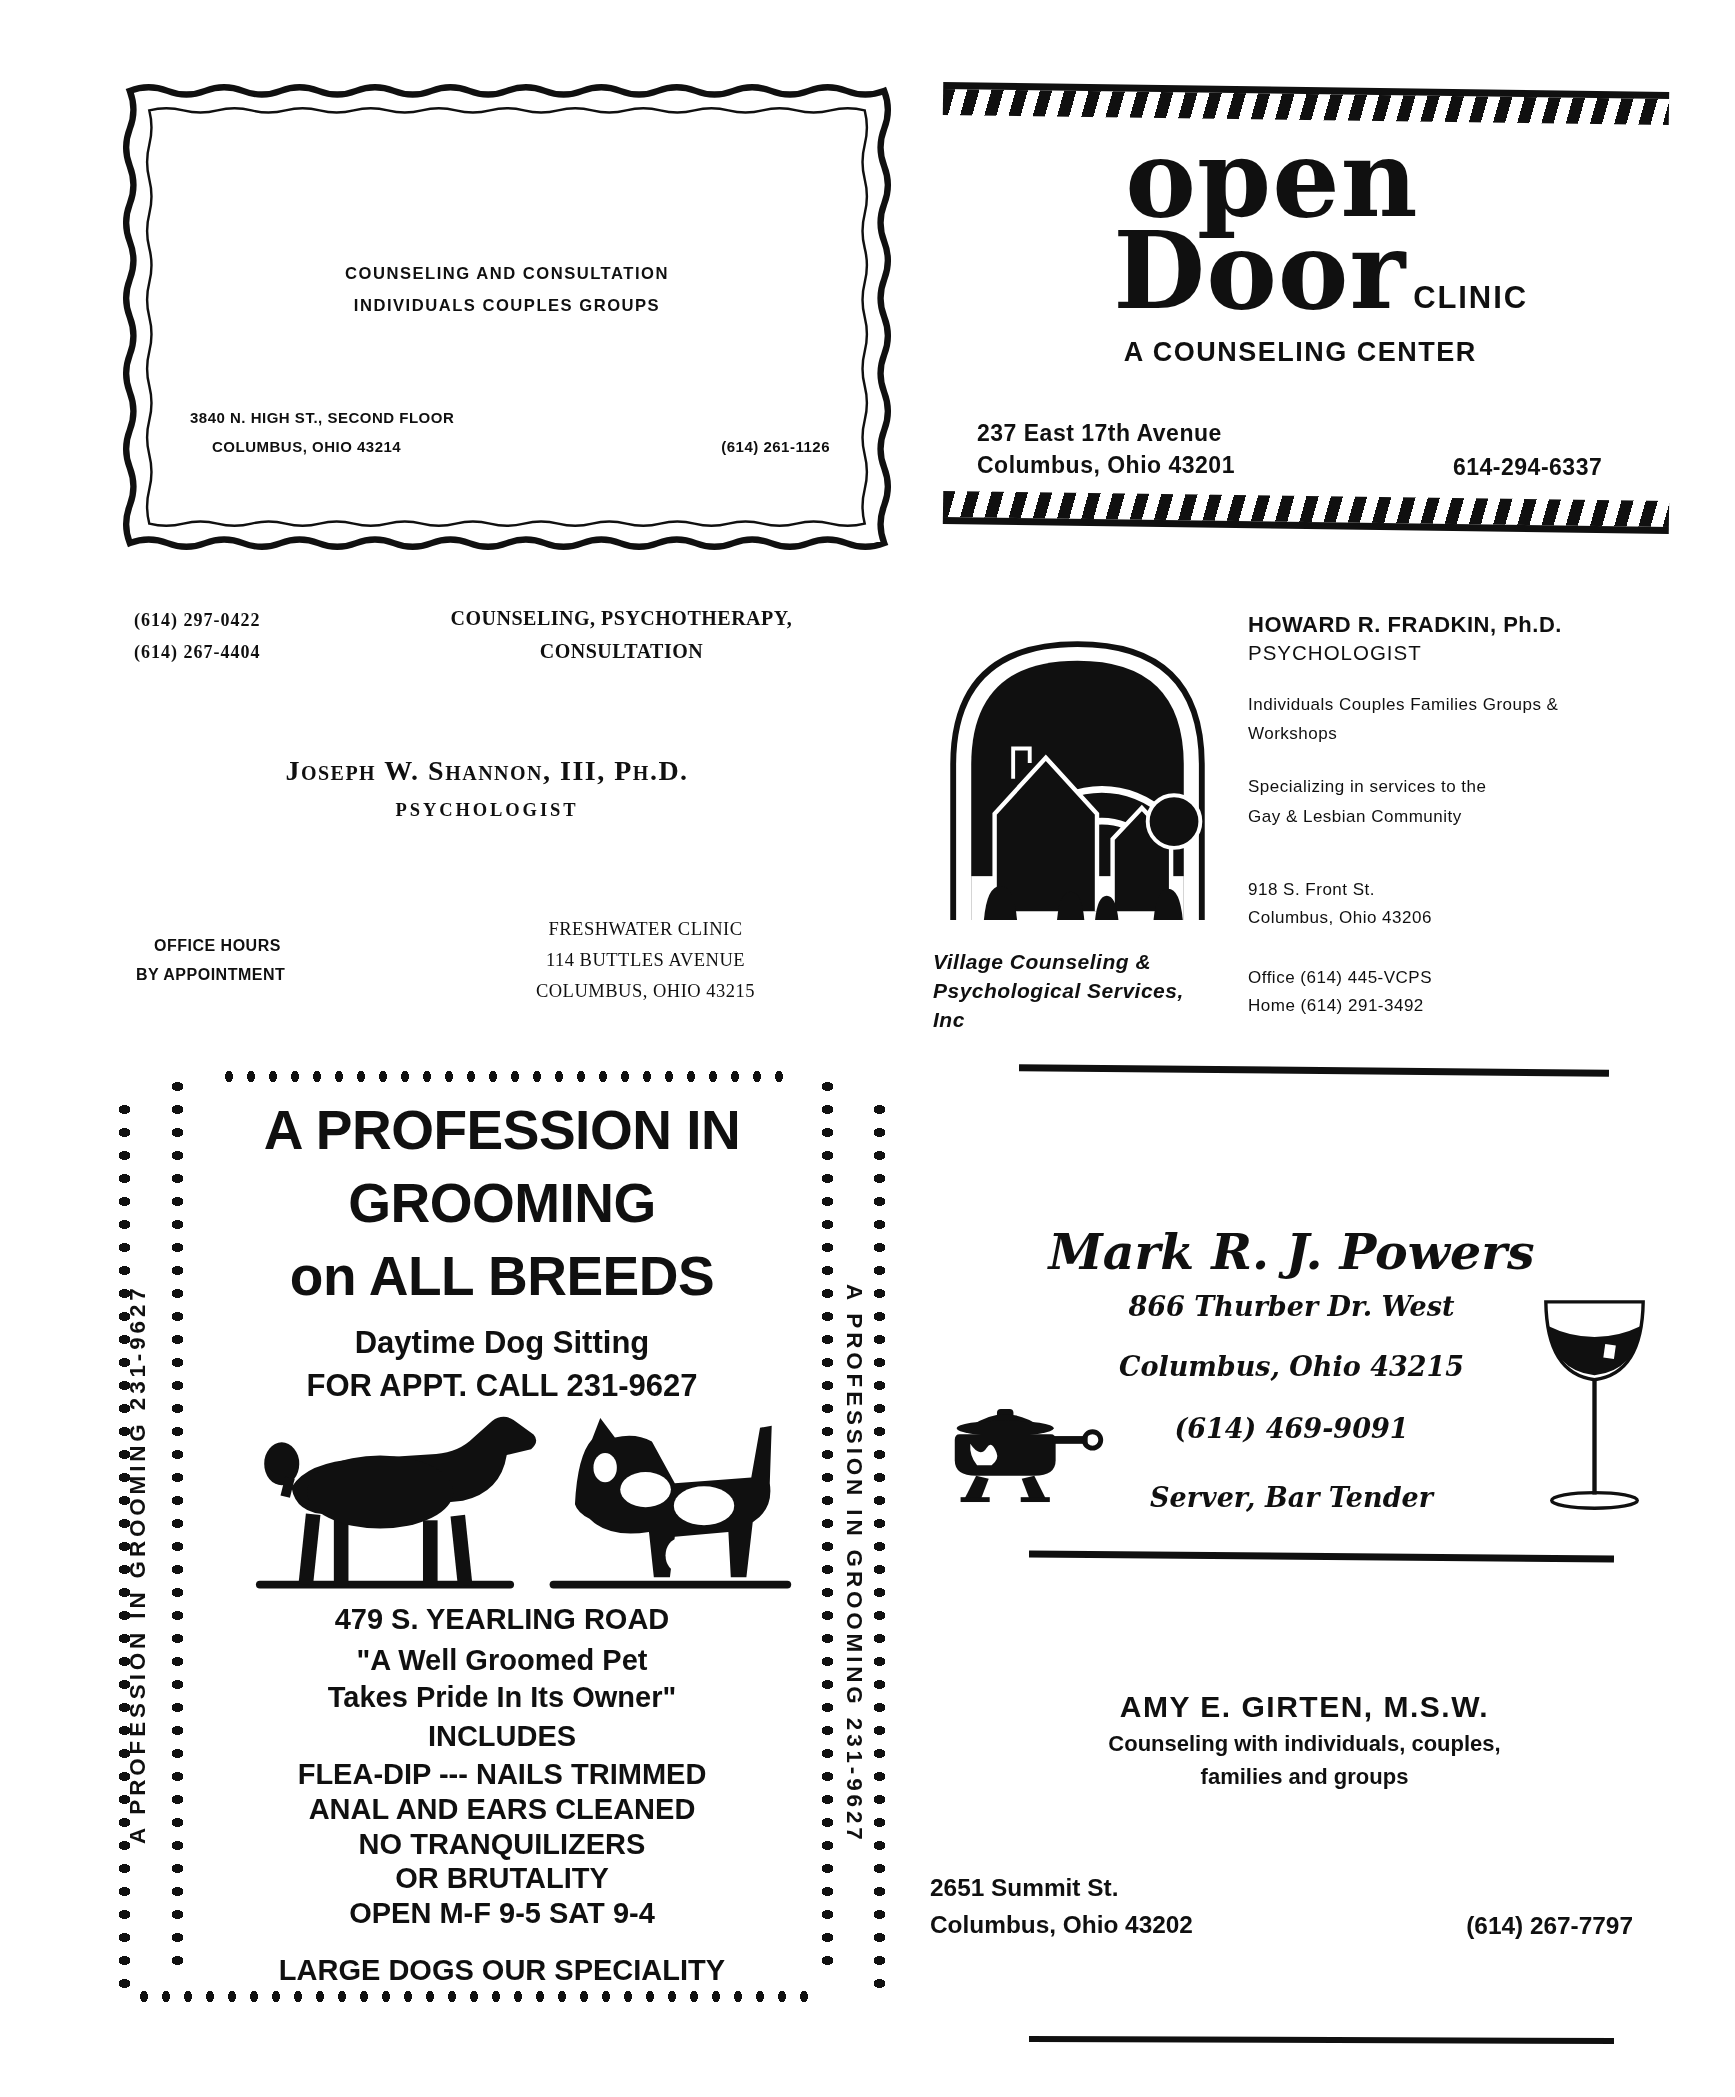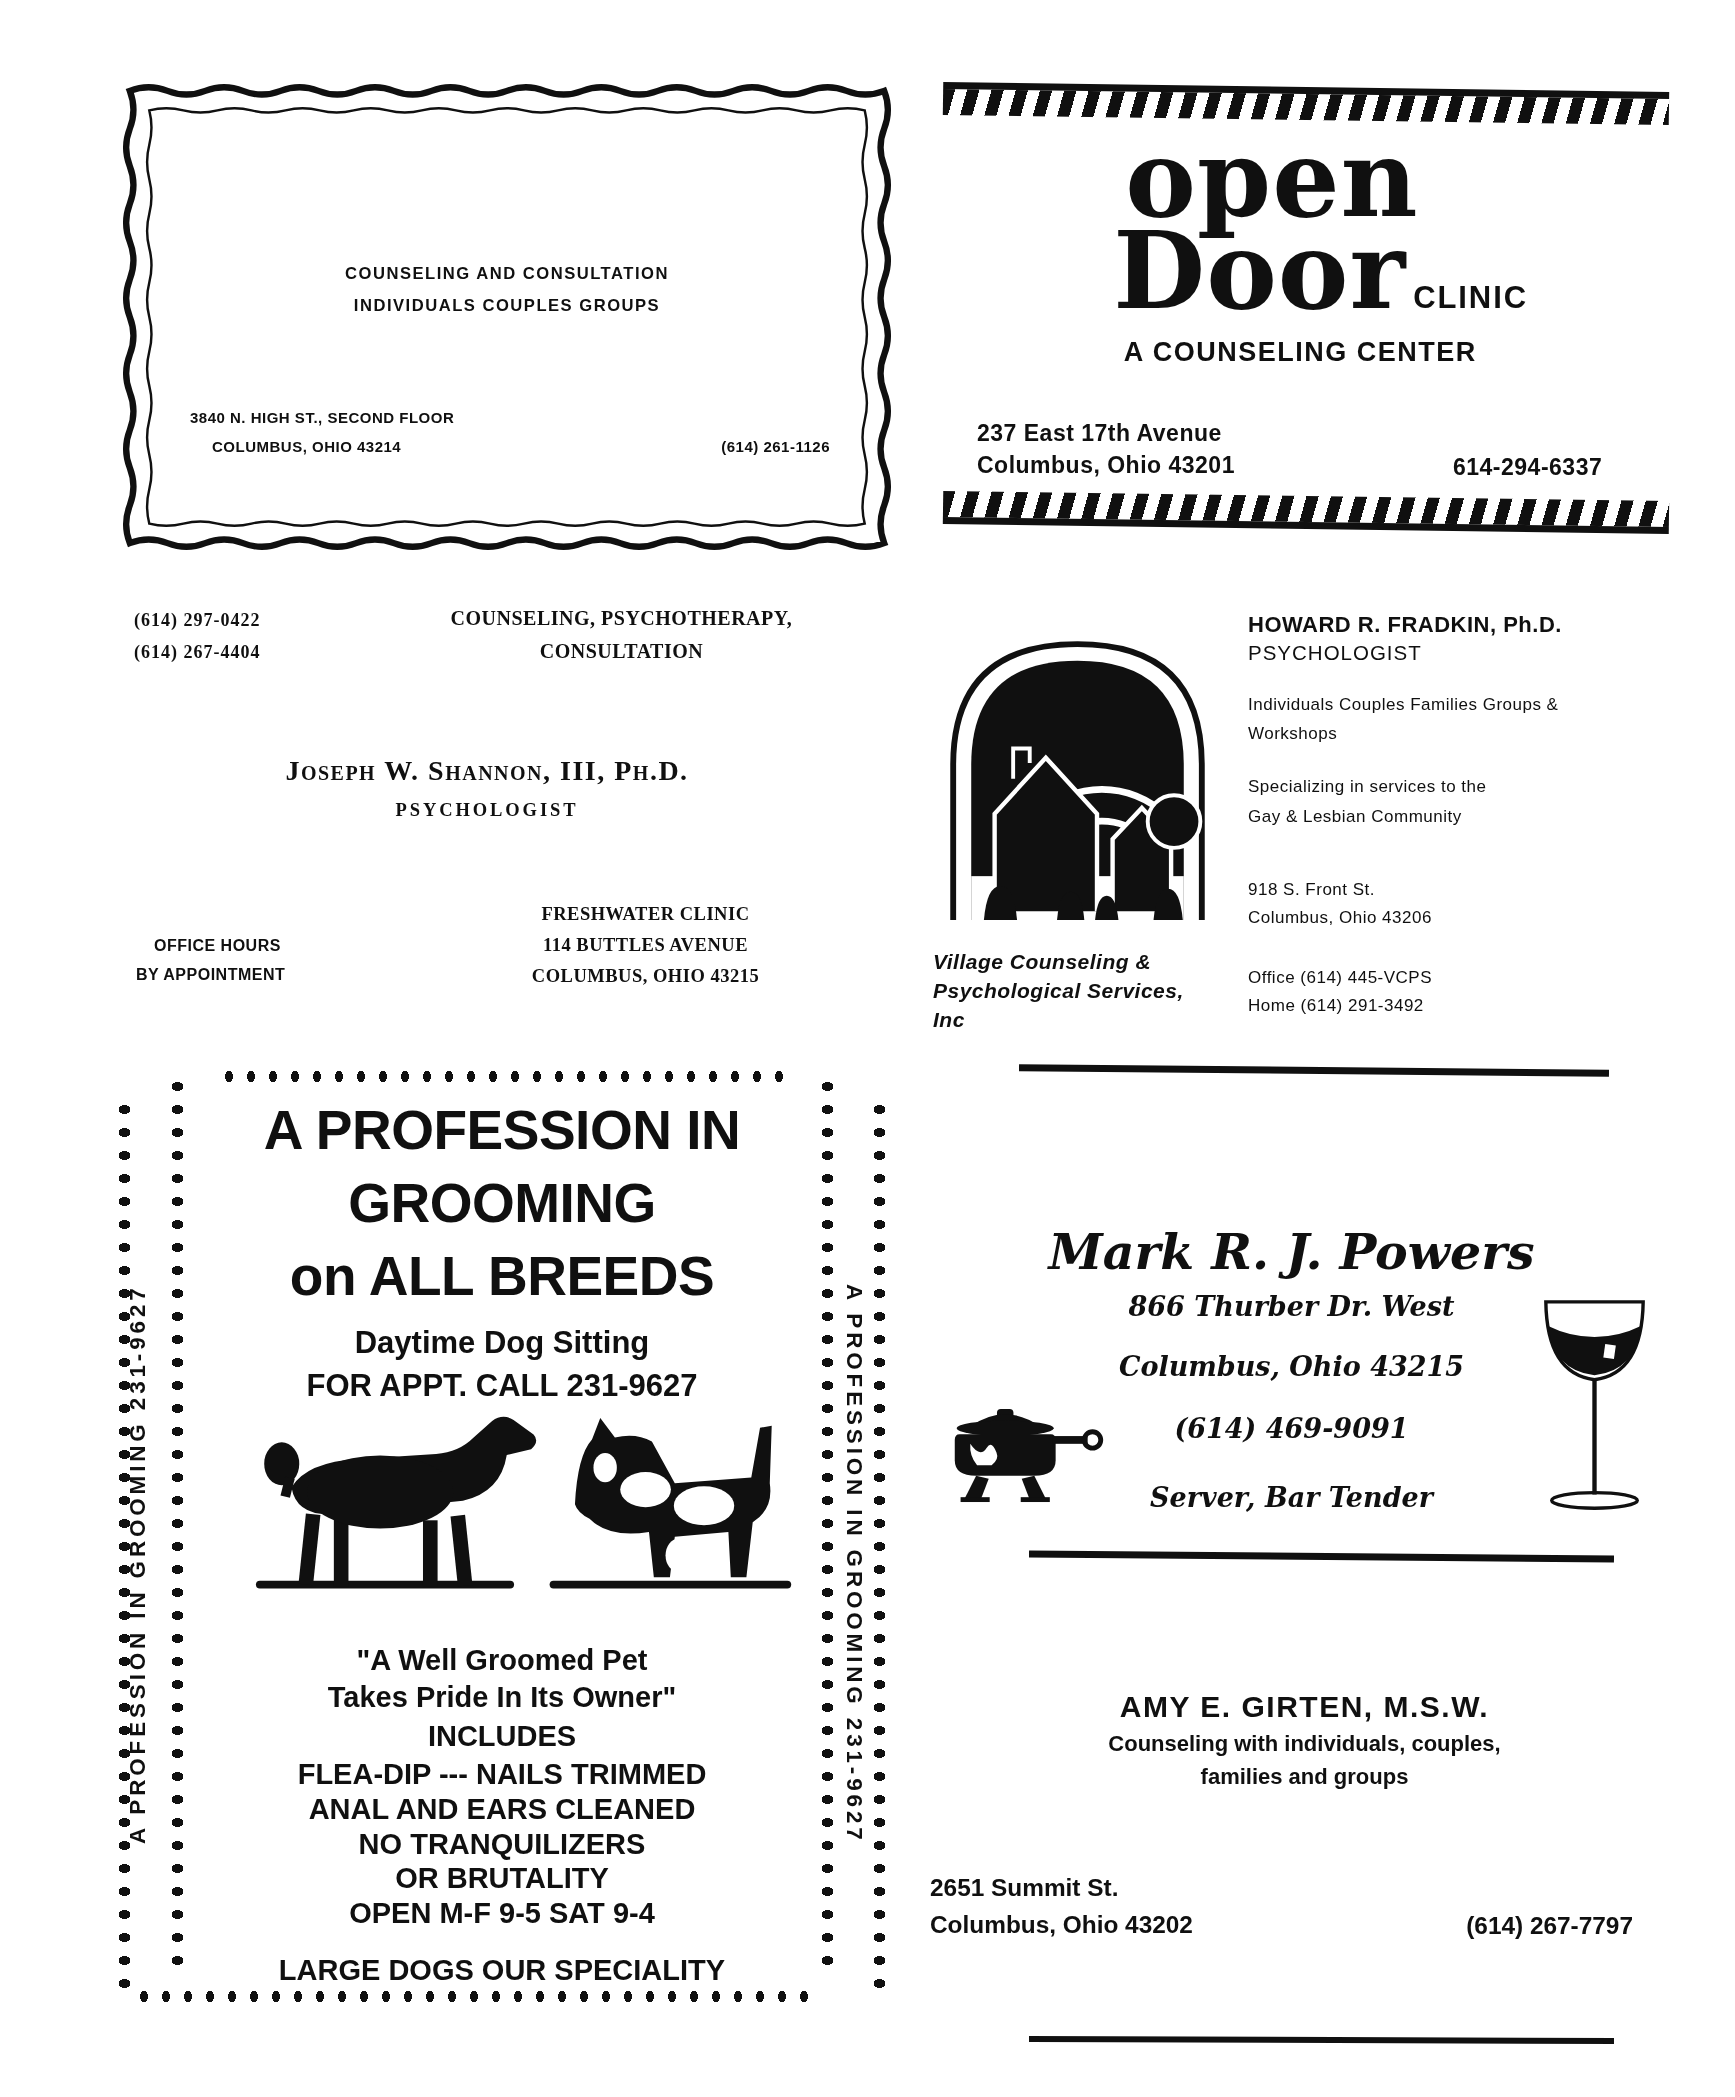--- a/index.html
+++ b/index.html
@@ -31,21 +31,21 @@
   .od-tag{ left:943px; top:337px; width:726px; font-size:27px; font-weight:700; letter-spacing:1.5px; transform:translateX(-5.8px); }
   .od-addr{ font-size:23px; font-weight:600; letter-spacing:0.5px; }
 
   
   .sh-phone{ font-size:18px; font-weight:700; font-family:"Liberation Serif", serif; letter-spacing:1px; }
   .sh-svc{ left:419px; width:405px; font-size:20px; font-weight:700; font-family:"Liberation Serif", serif; letter-spacing:0.5px; }
   .sh-name{ left:146px; width:682px; font-size:28px; font-family:"Liberation Serif", serif; font-weight:600;
             font-variant:small-caps; letter-spacing:1.5px; }
   .sh-title{ left:146px; width:682px; font-size:18.5px; font-weight:700; font-family:"Liberation Serif", serif; letter-spacing:2.9px; }
   .sh-hours{ font-size:16px; font-weight:700; letter-spacing:0.5px; }
-  .sh-clinic{ left:470px; width:351px; font-size:18.5px; font-weight:700; font-family:"Liberation Serif", serif; letter-spacing:0.5px; }
+  .sh-clinic{ left:470px; width:351px; font-size:18.5px; font-weight:400; font-family:"Liberation Serif", serif; letter-spacing:0.5px;margin-top:15px; }
 
   
   .vg-text{ left:933px; font-size:21px; font-weight:700; font-style:italic; letter-spacing:0.5px; }
 
   
   .fr{ left:1248px; width:429px; }
   .fr-name{ font-size:22px; font-weight:700; letter-spacing:0.5px; }
   .fr-title{ font-size:20.5px; letter-spacing:1px; }
   .fr-body{ font-size:17px; letter-spacing:0.5px; }
 
@@ -175,20 +175,21 @@
     <g>
       <rect x="648" y="352" width="496" height="16" rx="8" fill="#101010"></rect>
       <path d="M700 195 Q705 95 735 62 L752 18 L782 58 Q825 48 858 66 L905 152 L1062 140 L1080 38 L1104 34 L1100 152 Q1108 205 1065 232 L1052 345 L1020 345 L1015 252 L905 262 L895 345 L862 345 L852 252 Q770 265 730 225 Q705 212 700 195 Z" fill="#101010"></path>
       <ellipse cx="845" cy="165" rx="52" ry="36" fill="#ffffff"></ellipse>
       <ellipse cx="965" cy="198" rx="62" ry="40" fill="#ffffff"></ellipse>
       <ellipse cx="762" cy="120" rx="24" ry="30" fill="#ffffff"></ellipse>
       <ellipse cx="912" cy="300" rx="26" ry="34" fill="#ffffff"></ellipse>
     </g>
   </svg>
 
+  <div class="abs c gr-line gr-t" style="top:1603px">479  S. YEARLING ROAD</div>
   <div class="abs c gr-line gr-t" style="top:1644px">"A Well Groomed Pet</div>
   <div class="abs c gr-line gr-t" style="top:1681px">Takes Pride In Its Owner"</div>
   <div class="abs c gr-line gr-t" style="top:1720px">INCLUDES</div>
   <div class="abs c gr-line gr-t" style="top:1758px">FLEA-DIP --- NAILS TRIMMED</div>
   <div class="abs c gr-line gr-t" style="top:1793px">ANAL AND EARS CLEANED</div>
   <div class="abs c gr-line gr-t" style="top:1828px">NO TRANQUILIZERS</div>
   <div class="abs c gr-line gr-t" style="top:1862px">OR BRUTALITY</div>
   <div class="abs c gr-line gr-t" style="top:1897px">OPEN M-F 9-5  SAT 9-4</div>
   <div class="abs c gr-line gr-t" style="top:1954px">LARGE DOGS OUR SPECIALITY</div>
 

